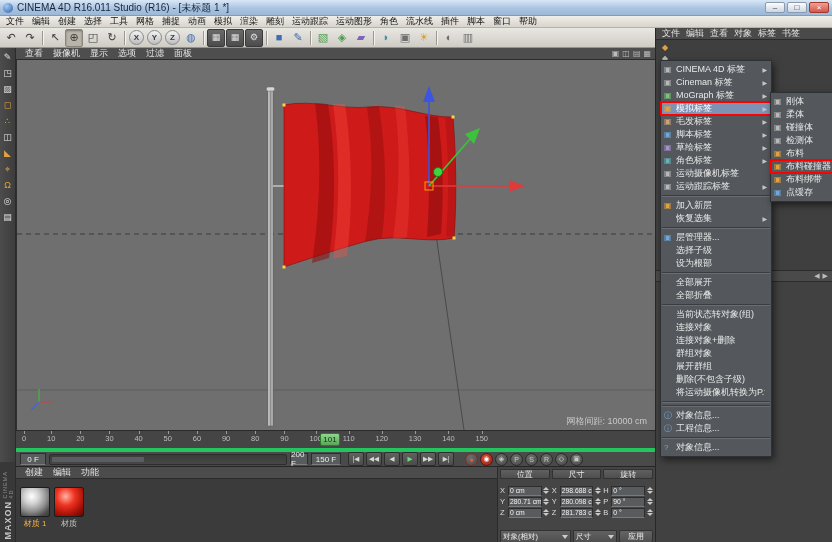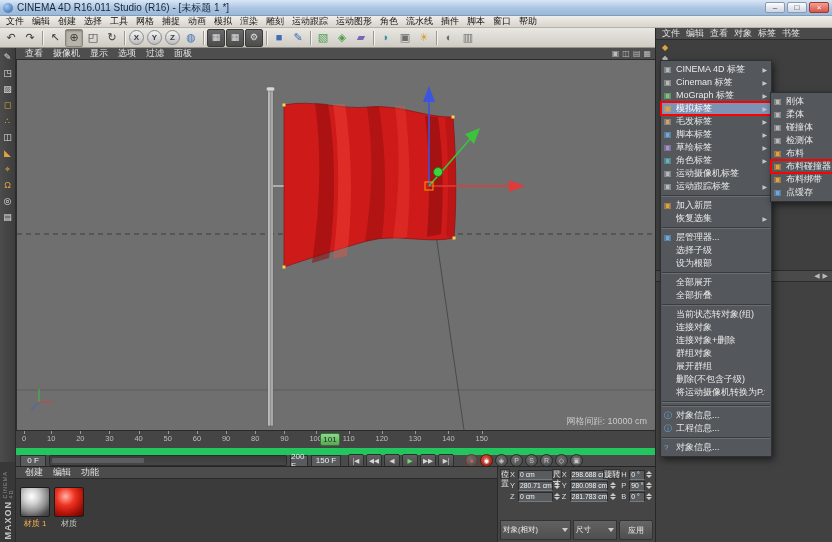--- a/index.html
+++ b/index.html
@@ -65,21 +65,21 @@
   .ruler{position:relative;width:478px;height:18px;}
   .rlabels{display:flex;justify-content:space-between;padding:4px 6px 0 6px;}
   .rlab{position:relative;font-size:7.5px;color:#bdbdbd;line-height:1;}
   .rlab::before{content:"";position:absolute;top:-4px;left:50%;width:1px;height:3px;background:#9a9a9a;}
   .playhead{position:absolute;left:304px;top:2px;width:20px;height:13px;
     background:linear-gradient(#90d690,#58a758);border:1px solid #2d7a2d;border-radius:2px;
     color:#0d330d;font-size:8px;display:flex;align-items:center;justify-content:center;}
 
   
   .transport{position:absolute;left:16px;top:448px;width:639px;height:18px;background:#4a4a4a;
-    border-top:7px solid #22c55e;display:flex;align-items:center;gap:3px;padding:0 4px;}
+    border-top:4px solid #22c55e;display:flex;align-items:center;gap:3px;padding:0 4px;}
   .tfield{height:12px;background:#585c5f;border:1px solid #2d2d2d;border-bottom-color:#7c7c7c;
     color:#eee;font-size:8px;display:flex;align-items:center;justify-content:center;flex:0 0 auto;}
   .f-start{width:26px}.f-end{width:18px}.f-range{width:30px}
   .slider{width:238px;height:11px;background:linear-gradient(#3b3b3b,#474747);border:1px solid #2c2c2c;
     border-radius:2px;position:relative;flex:0 0 auto;}
   .slider::after{content:"";position:absolute;left:2px;top:2px;right:60%;bottom:2px;background:#5a5e62;border-radius:1px;}
   .pbtn{width:16px;height:14px;background:linear-gradient(#616161,#4b4b4b);border:1px solid #2d2d2d;
     border-radius:2px;color:#d6d6d6;font-size:6.5px;display:flex;align-items:center;justify-content:center;flex:0 0 auto;}
   .pbtn.r-play{color:#72dc72;}
   .rbtn{width:13px;height:13px;border-radius:50%;background:radial-gradient(circle at 40% 35%,#6e6e6e,#484848);
@@ -104,21 +104,21 @@
   .mthumb{width:30px;height:30px;border:1px solid #1c1c1c;border-radius:2px;}
   .mthumb.silver{background:radial-gradient(circle at 38% 30%,#ffffff 0%,#d2d2d2 28%,#8f8f8f 58%,#4c4c4c 82%,#3a3a3a 100%);}
   .mthumb.red{background:radial-gradient(circle at 38% 30%,#ffb2a2 0%,#ef3322 35%,#a81106 70%,#550903 100%);}
   .mlab{font-size:8px;color:#c4c4c4;margin-top:1px;white-space:nowrap;}
   .mat-item.sel .mlab{color:#f5b24a;}
 
   
   .coords{position:absolute;left:497px;top:466px;width:158px;height:76px;background:#454545;
     border-top:1px solid #252525;border-left:1px solid #2a2a2a;padding:2px;display:flex;flex-direction:column;}
   .ccols{display:flex;gap:2px;flex:1;}
-  .ccol{flex:1;display:flex;flex-direction:row;gap:0;min-width:0;}
+  .ccol{flex:1;display:flex;flex-direction:column;gap:6px;min-width:0;}
   .chead{height:10px;background:linear-gradient(#606060,#4e4e4e);border:1px solid #323232;
     font-size:8px;color:#e6e6e6;text-align:center;line-height:9px;}
   .crow{display:flex;align-items:center;gap:1px;height:11px;}
   .caxis{font-size:7.5px;color:#ddd;width:7px;flex:0 0 7px;}
   .cval{flex:1;height:10px;background:#585c5f;border:1px solid #2d2d2d;border-bottom-color:#7a7a7a;
     font-size:6.8px;color:#f2f2f2;display:flex;align-items:center;padding-left:1px;white-space:nowrap;overflow:hidden;min-width:0;}
   .spin{width:7px;flex:0 0 7px;display:flex;flex-direction:column;align-items:center;gap:1px;}
   .spin i{display:block;width:0;height:0;border-left:3px solid transparent;border-right:3px solid transparent;}
   .spin .up{border-bottom:3px solid #c9c9c9;}
   .spin .dn{border-top:3px solid #c9c9c9;}

